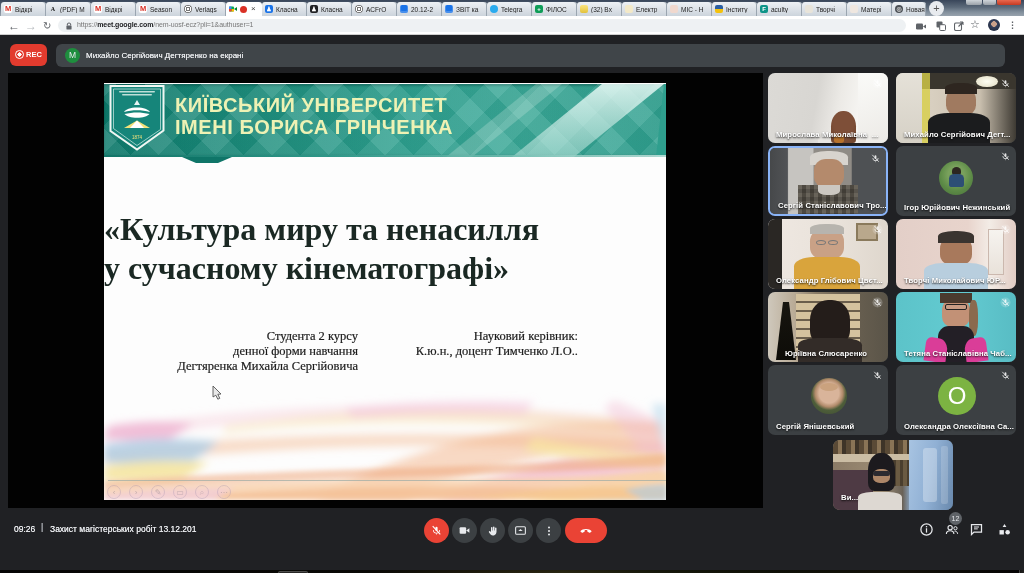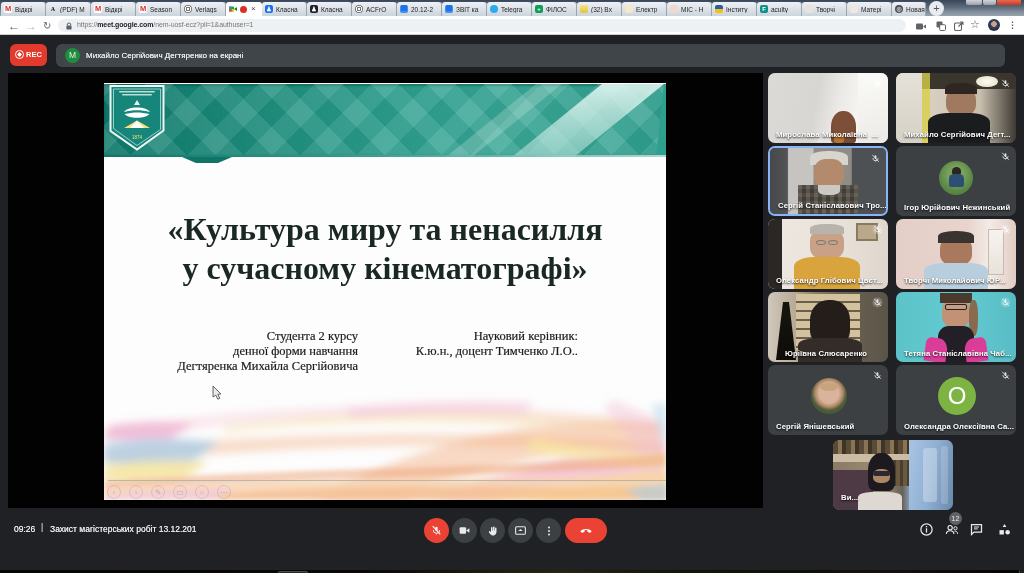--- a/index.html
+++ b/index.html
@@ -28,21 +28,21 @@
 #slide{position:absolute;left:96px;top:10px;width:562px;height:417px;background:#fdfdfd;overflow:hidden}
 
 #band{position:absolute;left:0;top:1px;width:562px;height:73px;background:linear-gradient(90deg,#0d7a6c 0%,#1f8f7e 28%,#2fa190 55%,#3aa897 75%,#2f9f8e 100%);box-shadow:inset 0 2px 2px rgba(4,60,52,0.35),inset 0 -2px 2px rgba(4,60,52,0.25)}
 #band .dia1{position:absolute;inset:0;background:repeating-linear-gradient(45deg,rgba(255,255,255,0.09) 0 20px,rgba(0,45,40,0.04) 20px 40px)}
 #band .dia2{position:absolute;inset:0;background:repeating-linear-gradient(-45deg,rgba(255,255,255,0.08) 0 20px,rgba(0,45,40,0.03) 20px 40px)}
 #bandsub{position:absolute;left:0;top:72px;width:562px;height:2px;background:linear-gradient(90deg,#0f7568 0%,#2f9a8b 40%,#7cc4b8 75%,#cfe9e4 100%);opacity:0.8}
 #bandnotch{position:absolute;left:78px;top:74px;width:50px;height:6px;background:#0f7568;clip-path:polygon(0 0,100% 0,72% 100%,28% 100%)}
 #unititle{position:absolute;left:71px;top:12px;color:#eef2b4;font-weight:bold;font-size:20px;line-height:21.5px;letter-spacing:0.55px}
 #shield{position:absolute;left:3px;top:1px;width:60px;height:68px}
 
-#maintitle{position:absolute;left:0px;top:127px;width:562px;text-align:center;font-family:"Liberation Serif",serif;color:#1a2823;font-size:32px;line-height:39px;font-weight:bold}
+#maintitle{position:absolute;left:0px;top:127px;width:562px;text-align:left;font-family:"Liberation Serif",serif;color:#1a2823;font-size:32px;line-height:39px;font-weight:bold}
 .sub{position:absolute;font-family:"Liberation Serif",serif;color:#1d1d1d;font-size:12.5px;line-height:14.8px;-webkit-text-stroke:0.2px #1d1d1d;white-space:nowrap}
 
 #swirlwrap{position:absolute;left:0;top:295px;width:562px;height:122px;overflow:visible}
 #slideline{position:absolute;left:4px;top:397px;width:558px;height:1px;background:#a2aea6;opacity:0.75}
 .ctrl{position:absolute;width:14px;height:14px;border:1px solid #98a;border-radius:50%;opacity:0.3;color:#556;font-size:8px;text-align:center;line-height:14px}
 
 .tile{position:absolute;width:120px;height:70px;border-radius:7px;background:#3c4043;overflow:hidden}
 .tname{position:absolute;left:8px;bottom:4px;color:#fff;font-size:7.7px;text-shadow:0 1px 2px rgba(0,0,0,0.9);white-space:nowrap;z-index:5;font-weight:bold;letter-spacing:0.1px}
 .mic{position:absolute;right:5px;top:5px;z-index:5;opacity:0.85}
 
@@ -201,20 +201,21 @@
                 <stop offset="1" stop-color="#bfe6de" stop-opacity="0.5"></stop>
               </linearGradient>
             </defs>
             <polygon points="498,0 560,0 470,73 408,73" fill="url(#lg1)"></polygon>
             <polygon points="432,0 458,0 368,73 342,73" fill="#d8efe9" opacity="0.25"></polygon>
             <polygon points="560,0 562,0 562,73 552,73" fill="#2f9f8e"></polygon>
           </svg>
         </div>
       <div id="bandsub"></div>
       <div id="bandnotch"></div>
+      <div id="unititle">КИЇВСЬКИЙ УНІВЕРСИТЕТ<br>ІМЕНІ БОРИСА ГРІНЧЕНКА</div>
       <svg id="shield" viewBox="0 0 60 68">
         <path d="M3.5 2h53v44.5L30 65.5 3.5 47z" fill="#16857a" stroke="#f0f7f3" stroke-width="2"></path>
         <path d="M6.5 5h47v40.5L30 61.5 6.5 44.5z" fill="none" stroke="#d6ece6" stroke-width="0.7"></path>
         <rect x="12" y="7" width="36" height="1.6" rx="0.8" fill="#e9f5ef" opacity="0.8"></rect>
         <rect x="15" y="10" width="30" height="1.6" rx="0.8" fill="#e9f5ef" opacity="0.8"></rect>
         <path d="M30 16l-3 5h6z" fill="#fff" opacity="0.9"></path>
         <path d="M30 23.5c-6.5 0-11.5 2-13 4.5 4-1.2 8.8-1.7 13-1.7s9 .5 13 1.7c-1.5-2.5-6.5-4.5-13-4.5z" fill="#fff"></path>
         <path d="M17.5 30c4-1.1 8.5-1.6 12.5-1.6s8.5.5 12.5 1.6c-2 2.3-6.8 3.7-12.5 3.7s-10.5-1.4-12.5-3.7z" fill="#fff"></path>
         <path d="M30 36.5L17 44h26z" fill="#f3e27a"></path>
         <path d="M30 36.5L23 44h14z" fill="#fff"></path>

